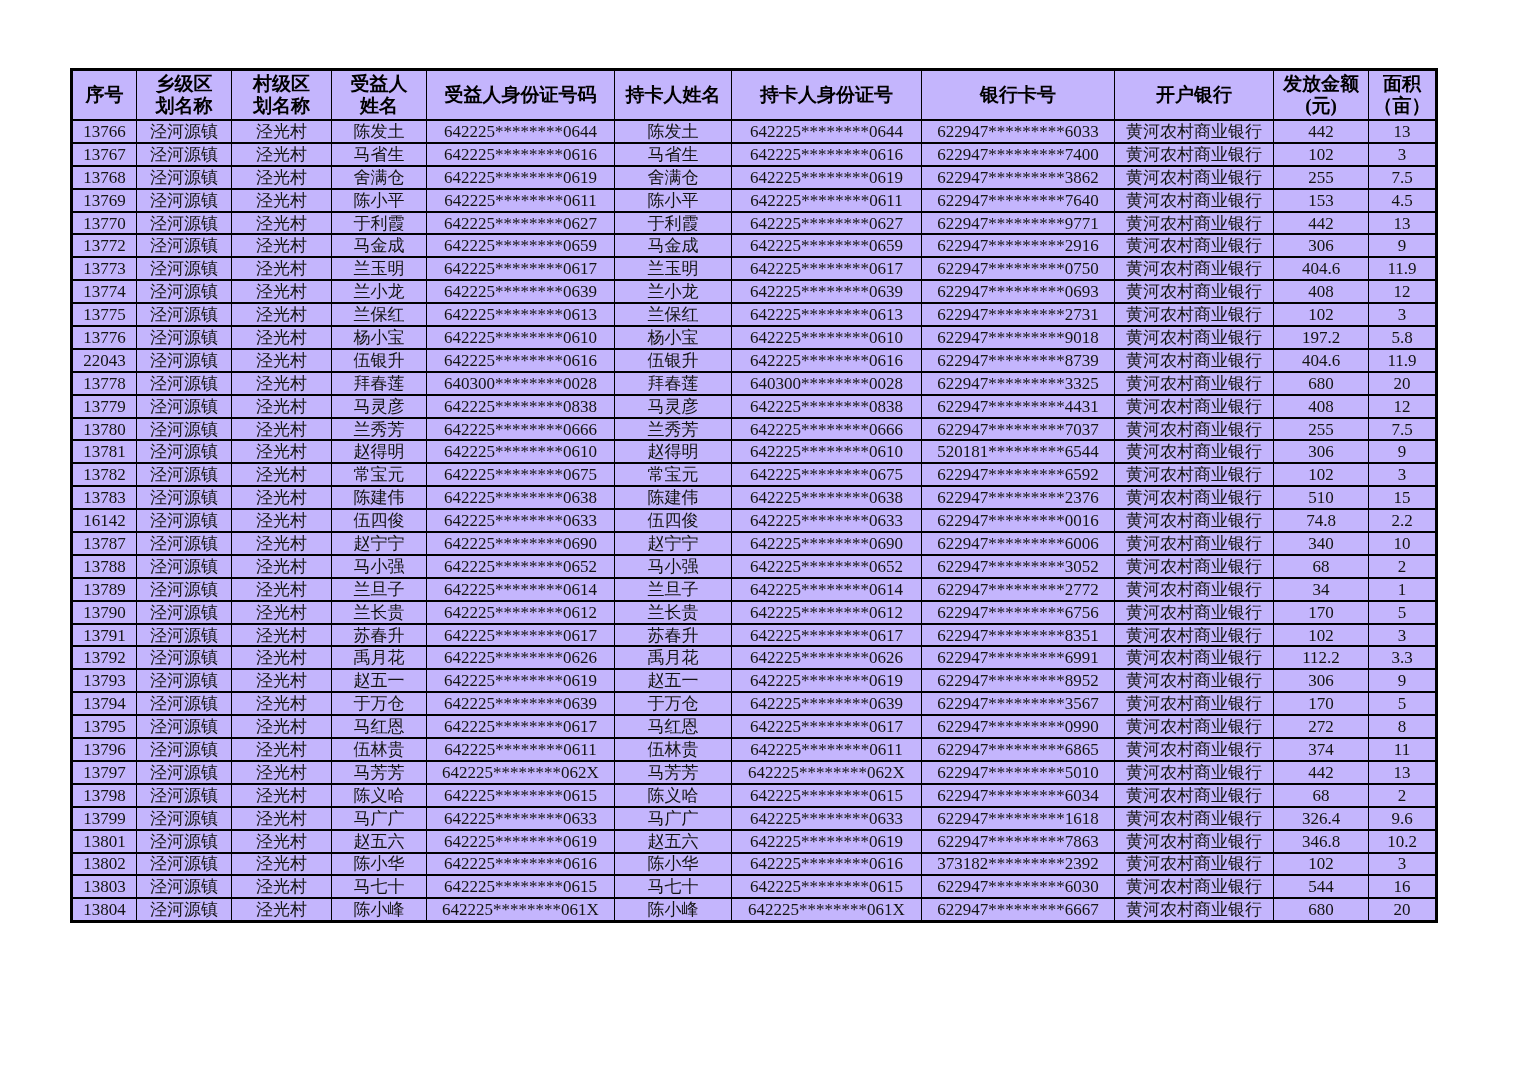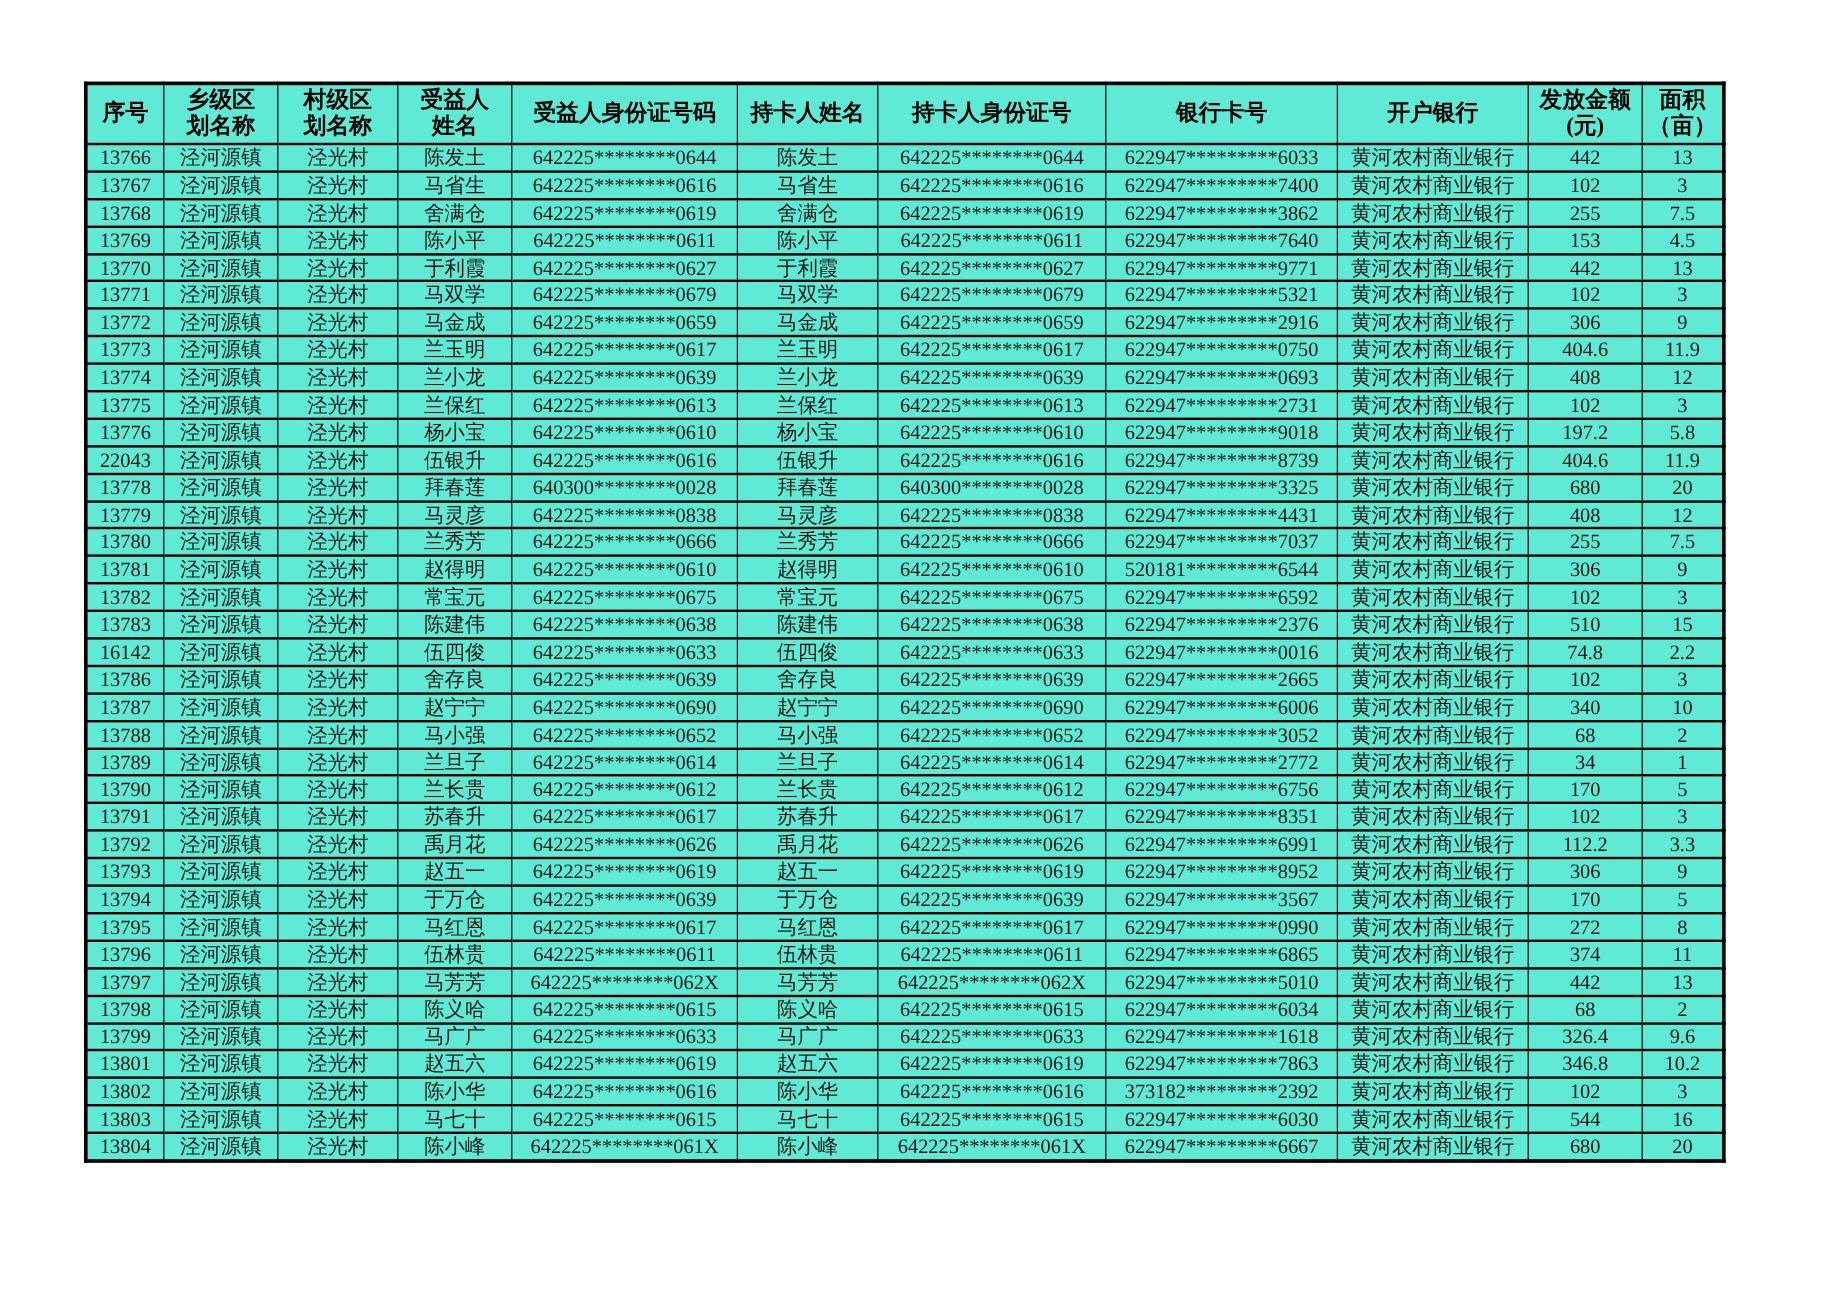--- a/index.html
+++ b/index.html
@@ -12,21 +12,21 @@
   }
   .sheet {
     position: absolute;
     left: 70px;
     top: 68px;
   }
   table.roster {
     border-collapse: collapse;
     table-layout: fixed;
     border: 3px solid #000;
-    background: #5eead4;
+    background: #c4b5fd;
   }
   table.roster th {
     border: 1px solid #000;
     border-bottom-width: 2px;
     font-size: 19px;
     font-weight: bold;
     color: #000;
     text-align: center;
     vertical-align: middle;
     white-space: pre-line;
@@ -148,33 +148,20 @@
           <td>于利霞</td>
           <td>642225********0627</td>
           <td>于利霞</td>
           <td>642225********0627</td>
           <td>622947*********9771</td>
           <td>黄河农村商业银行</td>
           <td>442</td>
           <td>13</td>
         </tr>
         <tr>
-          <td>13771</td>
-          <td>泾河源镇</td>
-          <td>泾光村</td>
-          <td>马双学</td>
-          <td>642225********0679</td>
-          <td>马双学</td>
-          <td>642225********0679</td>
-          <td>622947*********5321</td>
-          <td>黄河农村商业银行</td>
-          <td>102</td>
-          <td>3</td>
-        </tr>
-        <tr>
           <td>13772</td>
           <td>泾河源镇</td>
           <td>泾光村</td>
           <td>马金成</td>
           <td>642225********0659</td>
           <td>马金成</td>
           <td>642225********0659</td>
           <td>622947*********2916</td>
           <td>黄河农村商业银行</td>
           <td>306</td>
@@ -330,33 +317,20 @@
           <td>伍四俊</td>
           <td>642225********0633</td>
           <td>伍四俊</td>
           <td>642225********0633</td>
           <td>622947*********0016</td>
           <td>黄河农村商业银行</td>
           <td>74.8</td>
           <td>2.2</td>
         </tr>
         <tr>
-          <td>13786</td>
-          <td>泾河源镇</td>
-          <td>泾光村</td>
-          <td>舍存良</td>
-          <td>642225********0639</td>
-          <td>舍存良</td>
-          <td>642225********0639</td>
-          <td>622947*********2665</td>
-          <td>黄河农村商业银行</td>
-          <td>102</td>
-          <td>3</td>
-        </tr>
-        <tr>
           <td>13787</td>
           <td>泾河源镇</td>
           <td>泾光村</td>
           <td>赵宁宁</td>
           <td>642225********0690</td>
           <td>赵宁宁</td>
           <td>642225********0690</td>
           <td>622947*********6006</td>
           <td>黄河农村商业银行</td>
           <td>340</td>

